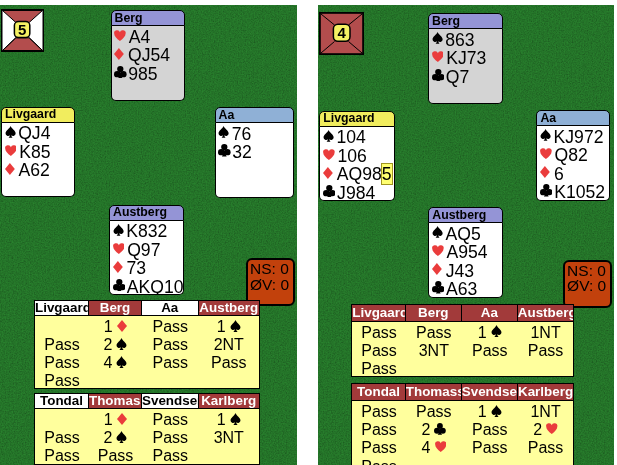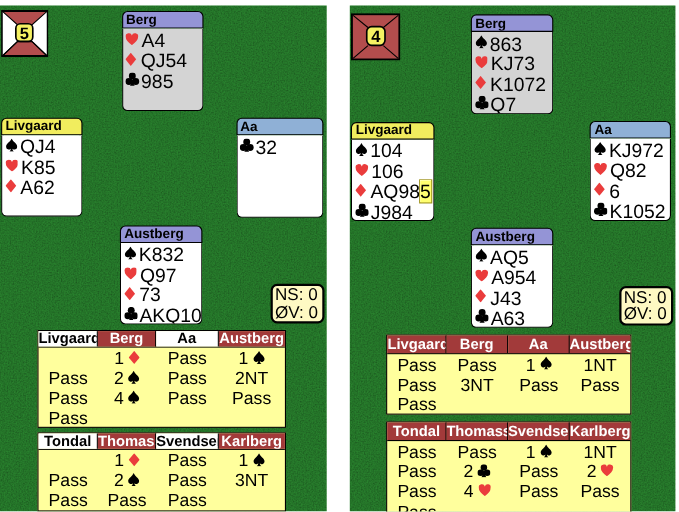--- a/index.html
+++ b/index.html
@@ -22,21 +22,21 @@
 .bsu.s{width:11px;height:11.9px;}
 .bsu.h{width:11.5px;height:11px;vertical-align:1.1px;}
 .bsu.d{width:10px;height:11.9px;margin-left:4.6px;}
 .bsu.c{width:11.8px;height:11.8px;}
 .purple{background:#9494d6;}
 .yellowh{background:#f1ed5e;}
 .blueh{background:#8fb0d6;}
 .grayb{background:#d4d4d4;}
 .hl{background:#ffff70;box-shadow:0 0 0 1px #a09520;}
 
-.score{position:absolute;box-sizing:border-box;width:49px;height:36px;background:#fef9c3;border:2px solid #000;border-radius:6px;font-size:15.5px;line-height:15.6px;padding:1px 0 0 2.5px;color:#000;}
+.score{position:absolute;box-sizing:border-box;width:49px;height:48px;background:#c2410c;border:2px solid #000;border-radius:6px;font-size:15.5px;line-height:15.6px;padding:1px 0 0 2.5px;color:#000;}
 
 .bt{position:absolute;box-sizing:border-box;border:1px solid #000;background:#ffff9d;}
 .bth{display:flex;border-bottom:1px solid #000;}
 .bth>.c{box-sizing:border-box;height:14px;border-right:1px solid #000;font-weight:bold;font-size:13.4px;line-height:13.8px;text-align:center;overflow:hidden;white-space:nowrap;}
 .bth>.c:last-child{border-right:none;}
 .rc{background:#a23a3a;color:#fff;}
 .wc{background:#fff;color:#000;}
 .btr{display:flex;}
 .btr>.c{box-sizing:border-box;height:18px;font-size:16px;line-height:21.8px;text-align:center;white-space:nowrap;}
 .t1r .bth>.c{height:15.5px;line-height:15.2px;}
@@ -119,20 +119,23 @@
           <use href="#he"></use>
         </svg>K85</div>
     <div class="cr"><svg class="su d" viewBox="0 0 32 32" preserveAspectRatio="none">
           <use href="#di"></use>
         </svg>A62</div>
   </div>
 </div>
 <div class="hand" style="left:214.5px;top:107px;width:79.5px">
   <div class="hh blueh">Aa</div>
   <div class="hb">
+    <div class="cr"><svg class="su s" viewBox="0 0 32 32" preserveAspectRatio="none">
+          <use href="#sp"></use>
+        </svg>76</div>
     <div class="cr"><svg class="su c" viewBox="0 0 32 32" preserveAspectRatio="none">
           <use href="#cl"></use>
         </svg>32</div>
   </div>
 </div>
 <div class="hand" style="left:109px;top:204.5px;width:74.5px">
   <div class="hh purple">Austberg</div>
   <div class="hb">
     <div class="cr"><svg class="su s" viewBox="0 0 32 32" preserveAspectRatio="none">
           <use href="#sp"></use>
@@ -226,23 +229,20 @@
 
 <div class="hand" style="left:428px;top:13px;width:75px">
   <div class="hh purple">Berg</div>
   <div class="hb grayb">
     <div class="cr"><svg class="su s" viewBox="0 0 32 32" preserveAspectRatio="none">
           <use href="#sp"></use>
         </svg>863</div>
     <div class="cr"><svg class="su h" viewBox="0 0 32 32" preserveAspectRatio="none">
           <use href="#he"></use>
         </svg>KJ73</div>
-    <div class="cr"><svg class="su d" viewBox="0 0 32 32" preserveAspectRatio="none">
-          <use href="#di"></use>
-        </svg>K1072</div>
     <div class="cr"><svg class="su c" viewBox="0 0 32 32" preserveAspectRatio="none">
           <use href="#cl"></use>
         </svg>Q7</div>
   </div>
 </div>
 <div class="hand" style="left:319.3px;top:110.6px;width:76px">
   <div class="hh yellowh">Livgaard</div>
   <div class="hb">
     <div class="cr"><svg class="su s" viewBox="0 0 32 32" preserveAspectRatio="none">
           <use href="#sp"></use>

